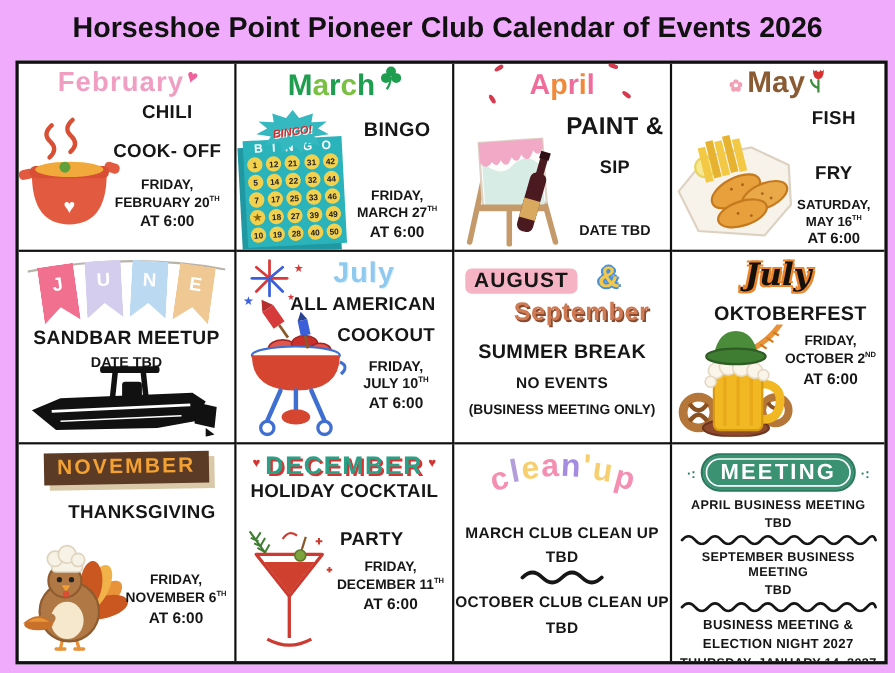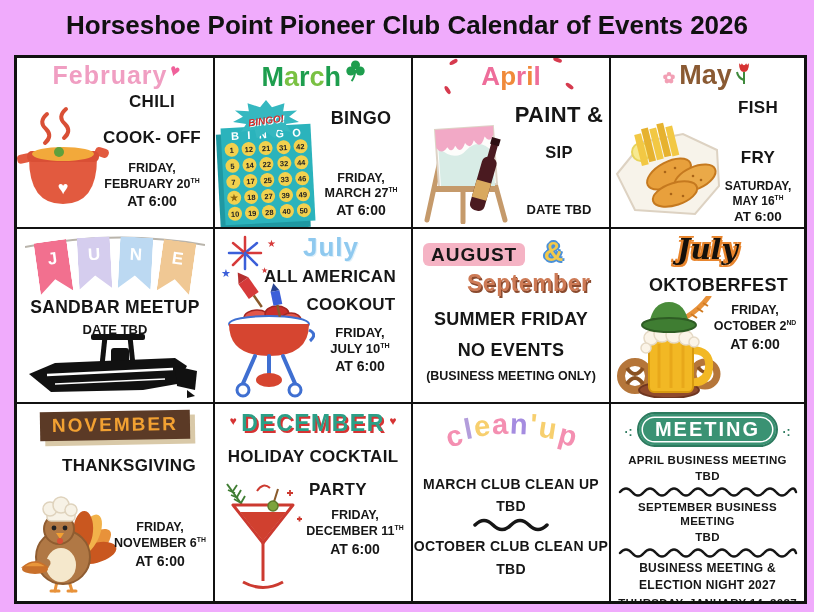--- a/index.html
+++ b/index.html
@@ -357,22 +357,22 @@
         </div>
       </div>
     </div>
 
     <div class="cell">
       <div style="padding:8px 0 0 10px;">
         <span class="aug-hi">AUGUST</span>
         <span class="amp">&amp;</span>
       </div>
       <div class="m-sep" style="margin:2px 8px 0 54px;">September</div>
-      <div class="ctr ev" style="font-size:18px;margin-top:12px;">SUMMER FRIDAY</div>
-      <div class="ctr ev" style="font-size:18px;margin-top:10px;">NO EVENTS</div>
+      <div class="ctr ev" style="font-size:18px;margin-top:12px;">SUMMER BREAK</div>
+      <div class="ctr ev" style="font-size:14px;margin-top:10px;">NO EVENTS</div>
       <div class="ctr dt" style="font-size:12.5px;margin-top:9px;">(BUSINESS MEETING ONLY)</div>
     </div>
 
     <div class="cell">
       <div class="ctr m-oct" style="padding-top:4px;">July</div>
       <div class="ctr ev abs" style="left:24px;right:2px;top:46px;font-size:18px;">OKTOBERFEST</div>
       <div class="abs" style="left:0;bottom:0;">
         <svg width="116" height="102" viewBox="0 0 116 102">
           <circle cx="24" cy="80" r="14" fill="none" stroke="#b5763a" stroke-width="8"></circle>
           <path d="M16 72 q8 12 16 0 M16 88 q8 -12 16 0" stroke="#8a5222" stroke-width="4" fill="none"></path>
@@ -454,21 +454,21 @@
         </div>
       </div>
     </div>
 
     <div class="cell">
       <div class="ctr" style="padding-top:6px;">
         <span class="dec-dot">♥</span>
         <span class="m-dec">DECEMBER</span>
         <span class="dec-dot">♥</span>
       </div>
-      <div class="ctr ev" style="font-size:17px;margin-top:10px;">HOLIDAY COCKTAIL</div>
+      <div class="ctr ev" style="font-size:17px;">HOLIDAY COCKTAIL</div>
       <div class="ctr ev abs" style="left:60px;right:10px;top:76px;font-size:17px;">PARTY</div>
       <div class="abs" style="left:2px;bottom:2px;">
         <svg width="92" height="116" viewBox="0 0 92 116">
           <path d="M40 12 q6 -9 13 -3" stroke="#cc3a30" stroke-width="2" fill="none"></path>
           <path d="M28 30 L10 5" stroke="#3f7d32" stroke-width="2"></path>
           <g stroke="#3f7d32" stroke-width="1.8">
             <line x1="24" y1="24" x2="17" y2="20"></line>
               <line x1="21" y1="19" x2="14" y2="16"></line>
             <line x1="18" y1="14" x2="11" y2="11"></line>
               <line x1="24" y1="24" x2="28" y2="17"></line>

